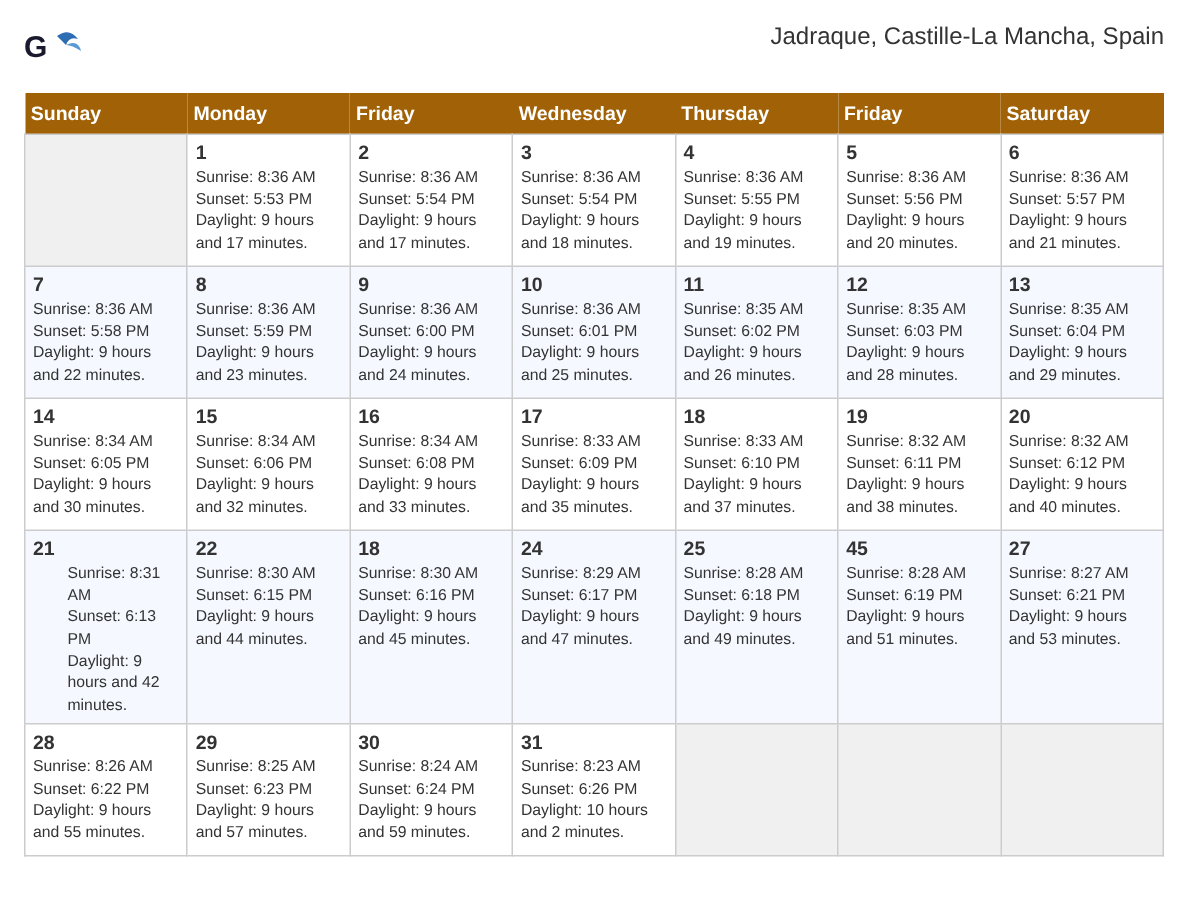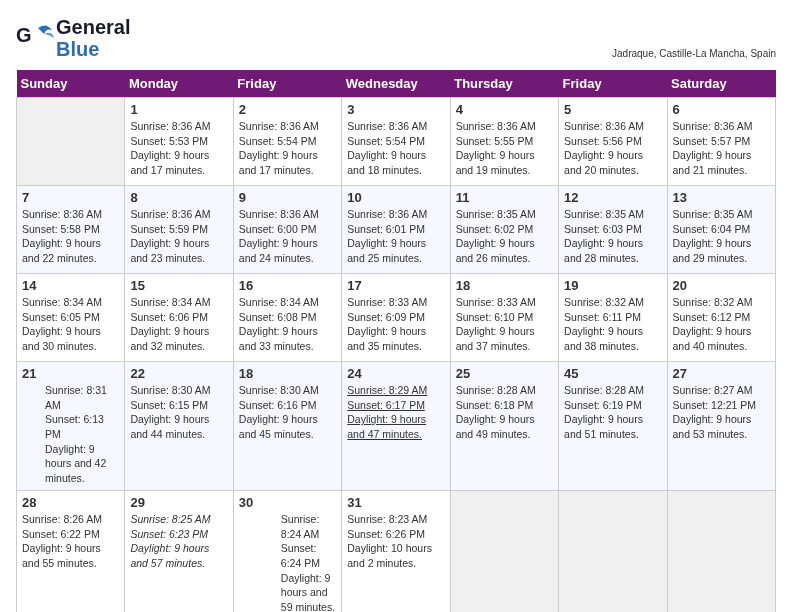--- a/index.html
+++ b/index.html
@@ -23,31 +23,30 @@
     }
     .title-block {
       text-align: right;
     }
     .month-title {
       font-size: 36px;
       font-weight: bold;
       color: #1a1a2e;
     }
     .location {
-      font-size: 10px;
+      font-size: 16px;
       color: #333;
-      margin-top: 32px;
     }
     table {
       width: 100%;
       border-collapse: collapse;
       font-size: 11px;
     }
     thead th {
-      background: #701a75;
+      background: #a16207;
       color: #fff;
       padding: 6px 4px;
       text-align: left;
       font-size: 13px;
       font-weight: bold;
     }
     tbody td {
       border: 1px solid #ccc;
       vertical-align: top;
       padding: 4px 5px;
@@ -85,24 +84,20 @@
 
 <div class="header">
   <div class="logo">
     <div style="display:flex;align-items:center;gap:4px;">
       <div style="position:relative;width:36px;height:36px;">
         <svg viewBox="0 0 40 40" width="40" height="40">
           <text x="0" y="22" font-size="20" font-weight="bold" fill="#1a1a2e">G</text>
           <path d="M22 8 Q30 2 36 10 Q30 8 28 14 Q24 10 22 8Z" fill="#2e6db4"></path>
           <path d="M28 14 Q36 10 38 18 Q32 14 28 14Z" fill="#5b9bd5"></path>
         </svg>
-      </div>
-      <div>
-        <div style="font-size:20px;font-weight:bold;color:#1a1a2e;line-height:1.1;">General</div>
-        <div style="font-size:20px;font-weight:bold;color:#2e6db4;line-height:1.1;">Blue</div>
       </div>
     </div>
   </div>
   <div class="title-block">
     <div class="location">Jadraque, Castille-La Mancha, Spain</div>
   </div>
 </div>
 
 <table>
   <thead>
@@ -258,59 +253,59 @@
 Daylight: 9 hours and 44 minutes.</div>
         </td>
         <td>
           <span class="day-number">18</span>
           <div class="cell-info" style="white-space: pre-line;">Sunrise: 8:30 AM
 Sunset: 6:16 PM
 Daylight: 9 hours and 45 minutes.</div>
         </td>
         <td>
           <span class="day-number">24</span>
-          <div class="cell-info" style="white-space: pre-line; text-decoration: underline;">Sunrise: 8:29 AM
+          <div class="cell-info" style="white-space: pre-line;">Sunrise: 8:29 AM
 Sunset: 6:17 PM
 Daylight: 9 hours and 47 minutes.</div>
         </td>
         <td>
           <span class="day-number">25</span>
           <div class="cell-info" style="white-space: pre-line;">Sunrise: 8:28 AM
 Sunset: 6:18 PM
 Daylight: 9 hours and 49 minutes.</div>
         </td>
         <td>
           <span class="day-number">45</span>
           <div class="cell-info" style="white-space: pre-line;">Sunrise: 8:28 AM
 Sunset: 6:19 PM
 Daylight: 9 hours and 51 minutes.</div>
         </td>
         <td>
           <span class="day-number">27</span>
           <div class="cell-info" style="white-space: pre-line;">Sunrise: 8:27 AM
-Sunset: 12:21 PM
+Sunset: 6:21 PM
 Daylight: 9 hours and 53 minutes.</div>
         </td>
       </tr>
       <tr>
         <td>
           <span class="day-number">28</span>
           <div class="cell-info" style="white-space: pre-line;">Sunrise: 8:26 AM
 Sunset: 6:22 PM
 Daylight: 9 hours and 55 minutes.</div>
         </td>
         <td>
           <span class="day-number">29</span>
-          <div class="cell-info" style="white-space: pre-line; font-style: italic;">Sunrise: 8:25 AM
+          <div class="cell-info" style="white-space: pre-line;">Sunrise: 8:25 AM
 Sunset: 6:23 PM
 Daylight: 9 hours and 57 minutes.</div>
         </td>
         <td>
           <span class="day-number">30</span>
-          <div class="cell-info" style="white-space: pre-line; margin-left: 42px;">Sunrise: 8:24 AM
+          <div class="cell-info" style="white-space: pre-line;">Sunrise: 8:24 AM
 Sunset: 6:24 PM
 Daylight: 9 hours and 59 minutes.</div>
         </td>
         <td>
           <span class="day-number">31</span>
           <div class="cell-info" style="white-space: pre-line;">Sunrise: 8:23 AM
 Sunset: 6:26 PM
 Daylight: 10 hours and 2 minutes.</div>
         </td>
         <td class="empty-cell"></td>

